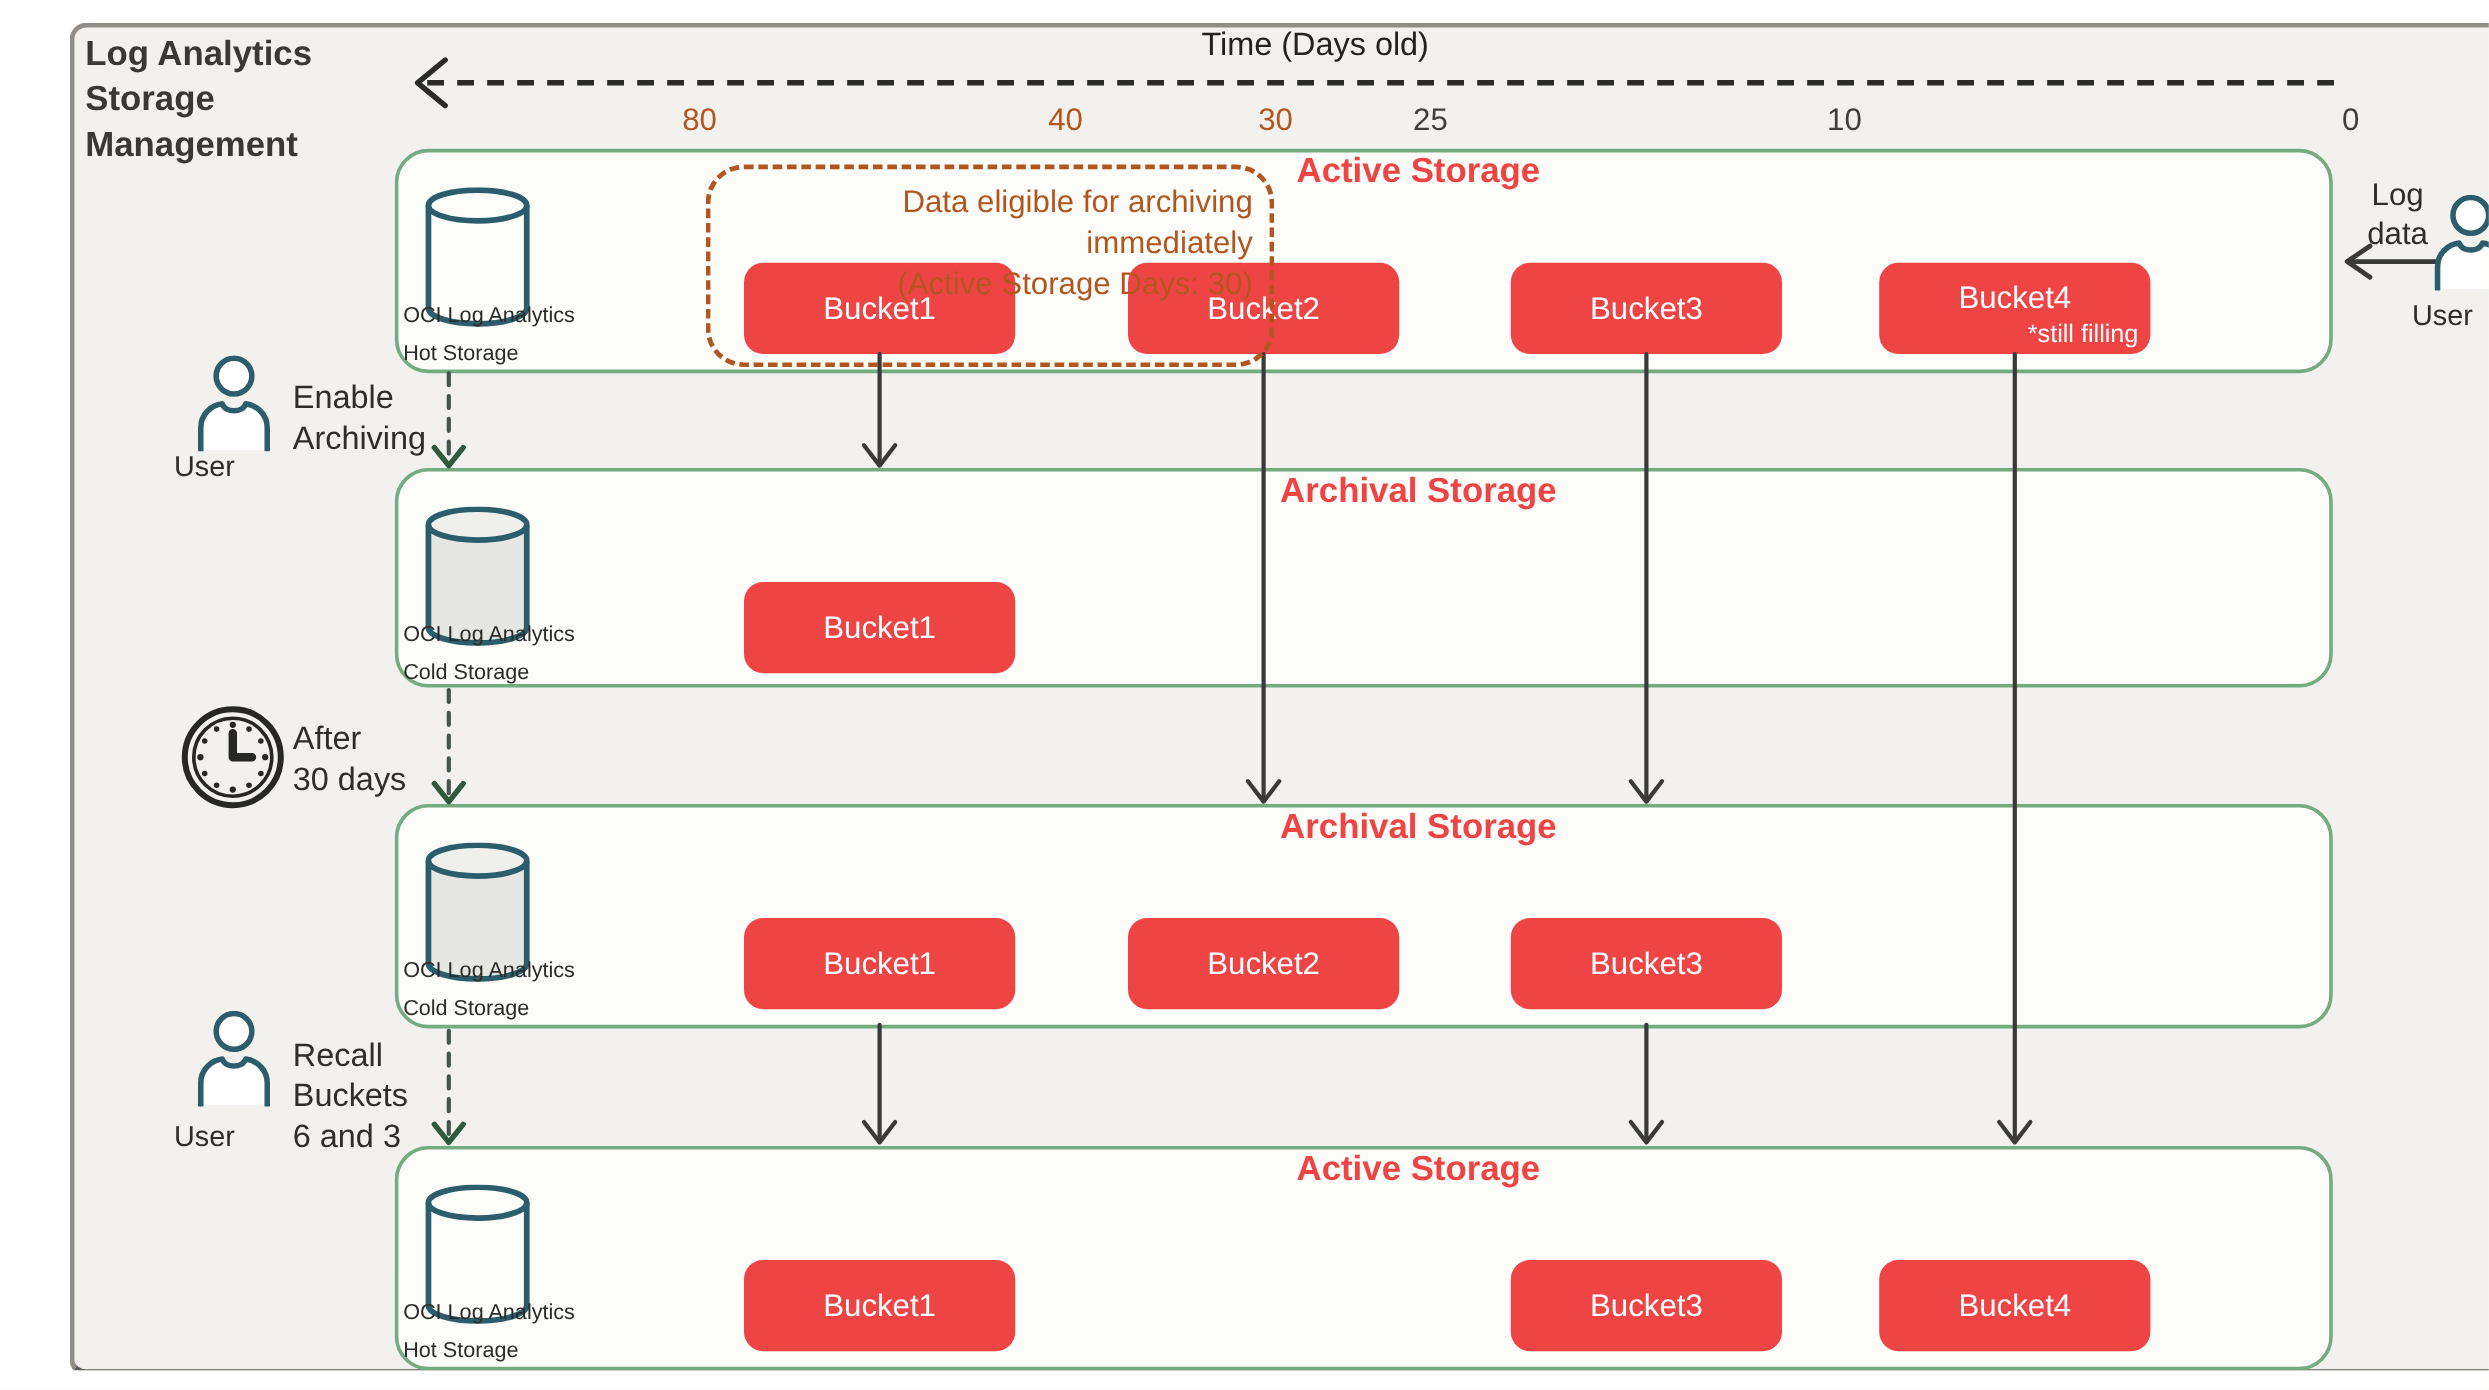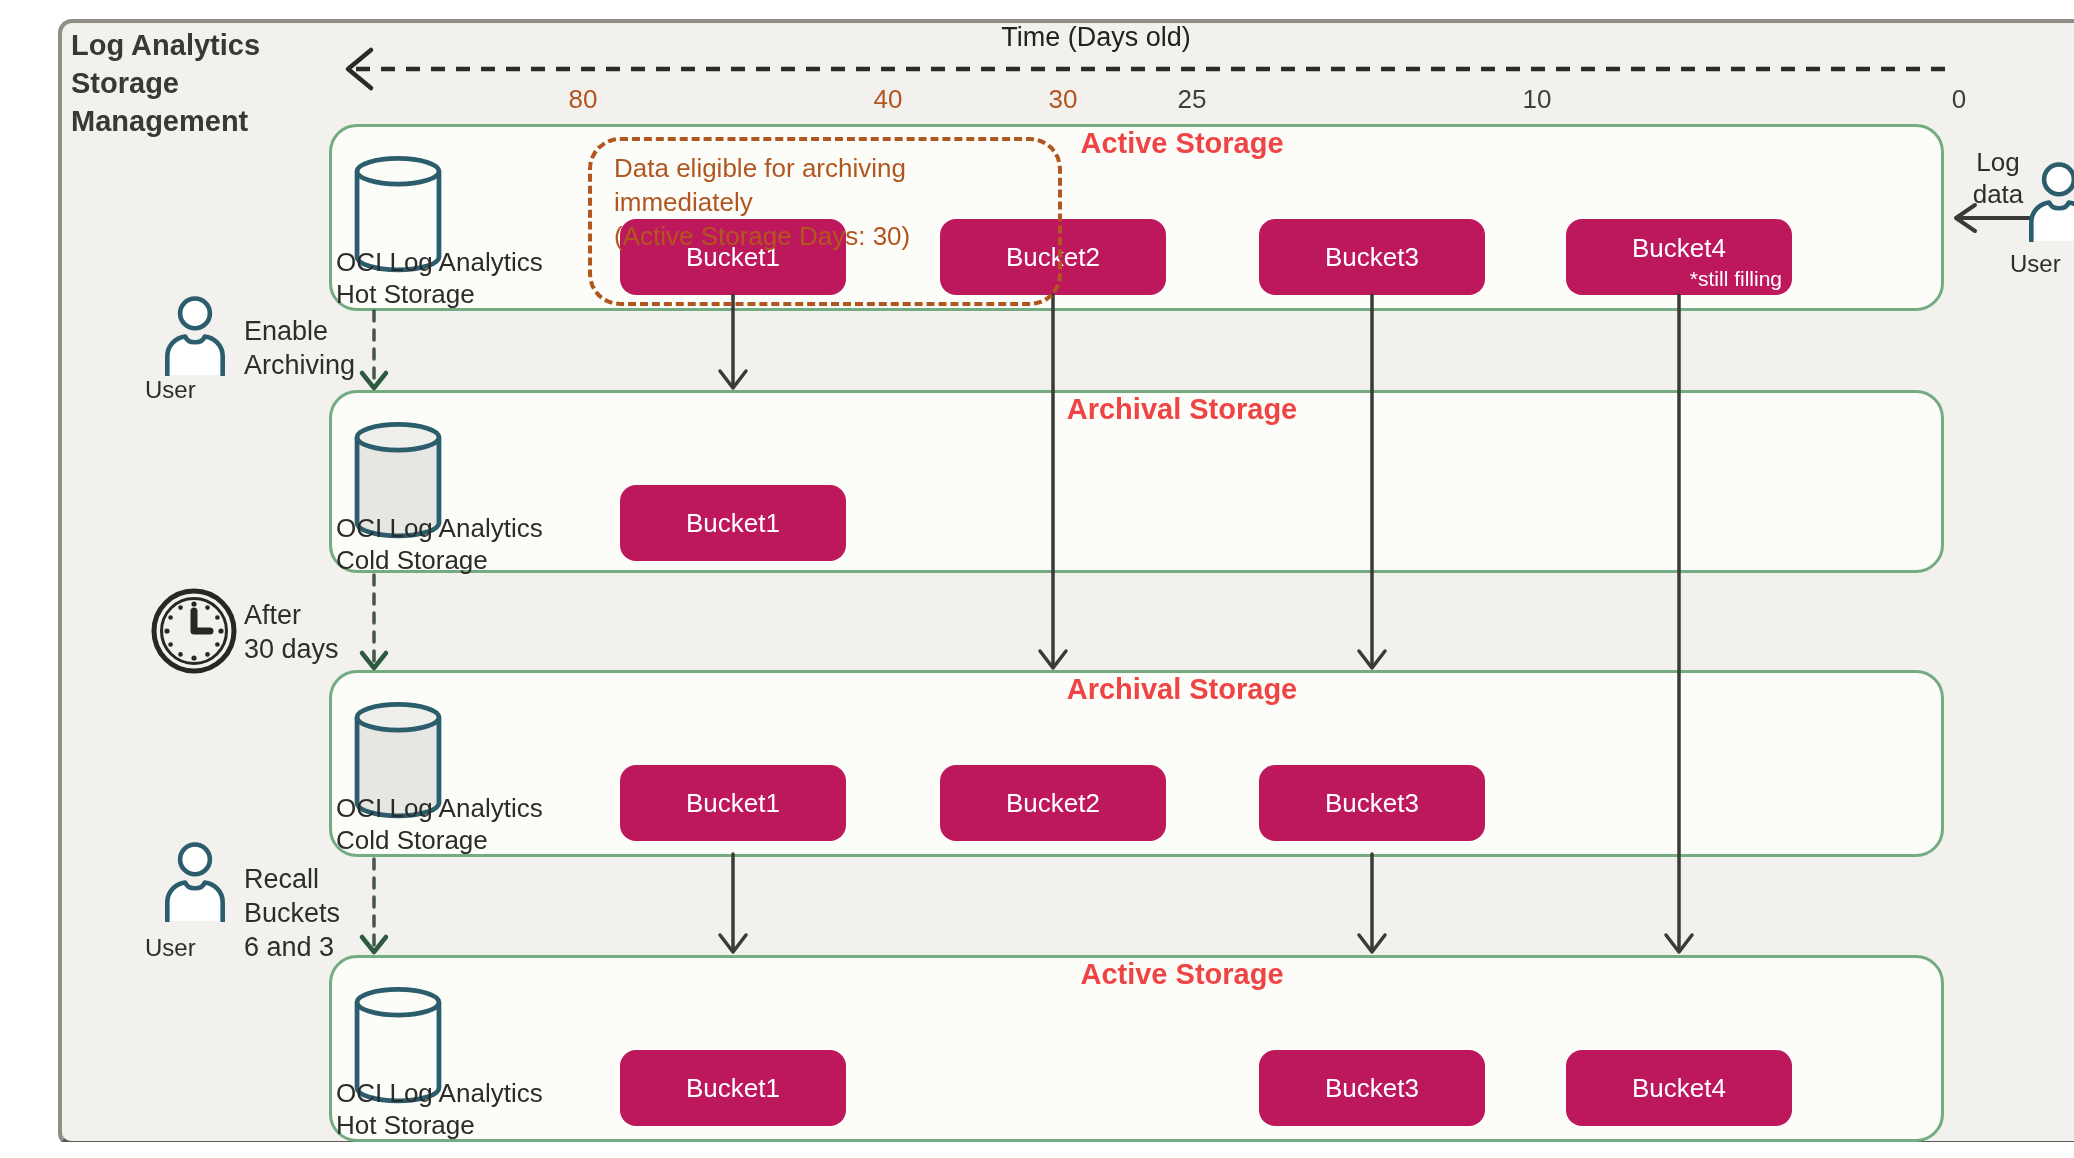--- a/index.html
+++ b/index.html
@@ -31,39 +31,39 @@
     background:#fcfcf9;border:3px solid #74ab80;border-radius:28px;
     box-sizing:border-box;z-index:1;
   }
   .row-title{
     position:absolute;left:100px;top:0;width:1500px;text-align:center;
     font-size:29px;font-weight:bold;color:#ef4444;
   }
   .storage-cyl{position:absolute;left:308px;z-index:2;}
   .storage-label{
     position:absolute;left:292px;width:260px;
-    font-size:26px;line-height:32px;color:#2b2b29;white-space:pre-line;z-index:2;
+    font-size:18px;line-height:32px;color:#2b2b29;white-space:pre-line;z-index:2;
   }
   .bucket{
-    position:absolute;width:226px;height:76px;background:#be185d;border-radius:16px;
+    position:absolute;width:226px;height:76px;background:#ef4444;border-radius:16px;
     color:#ffffff;font-size:26px;display:flex;align-items:center;justify-content:center;
     z-index:2;box-sizing:border-box;
   }
   .bucket.with-note{flex-direction:column;justify-content:flex-start;padding-top:14px;}
   .bucket-note{
     position:absolute;right:10px;bottom:4px;font-size:21px;color:#ffffff;
   }
   .callout{
     position:absolute;left:544px;top:137px;width:474px;height:169px;
     border:4px dashed #b2561f;border-radius:32px;z-index:4;box-sizing:border-box;
     background:transparent;
   }
   .callout-text{
     position:absolute;left:22px;top:10px;width:430px;
-    font-size:26px;line-height:34px;color:#b2561f;white-space:pre-line;
+    font-size:26px;line-height:34px;color:#b2561f;white-space:pre-line;text-align:right;
   }
   .side-note{
     position:absolute;font-size:27px;line-height:34px;color:#2e2d2b;
     white-space:pre-line;z-index:5;
   }
   .actor{position:absolute;z-index:5;}
   .actor-label{
     position:absolute;width:100px;text-align:left;
     font-size:24px;color:#2e2d2b;z-index:5;
   }

